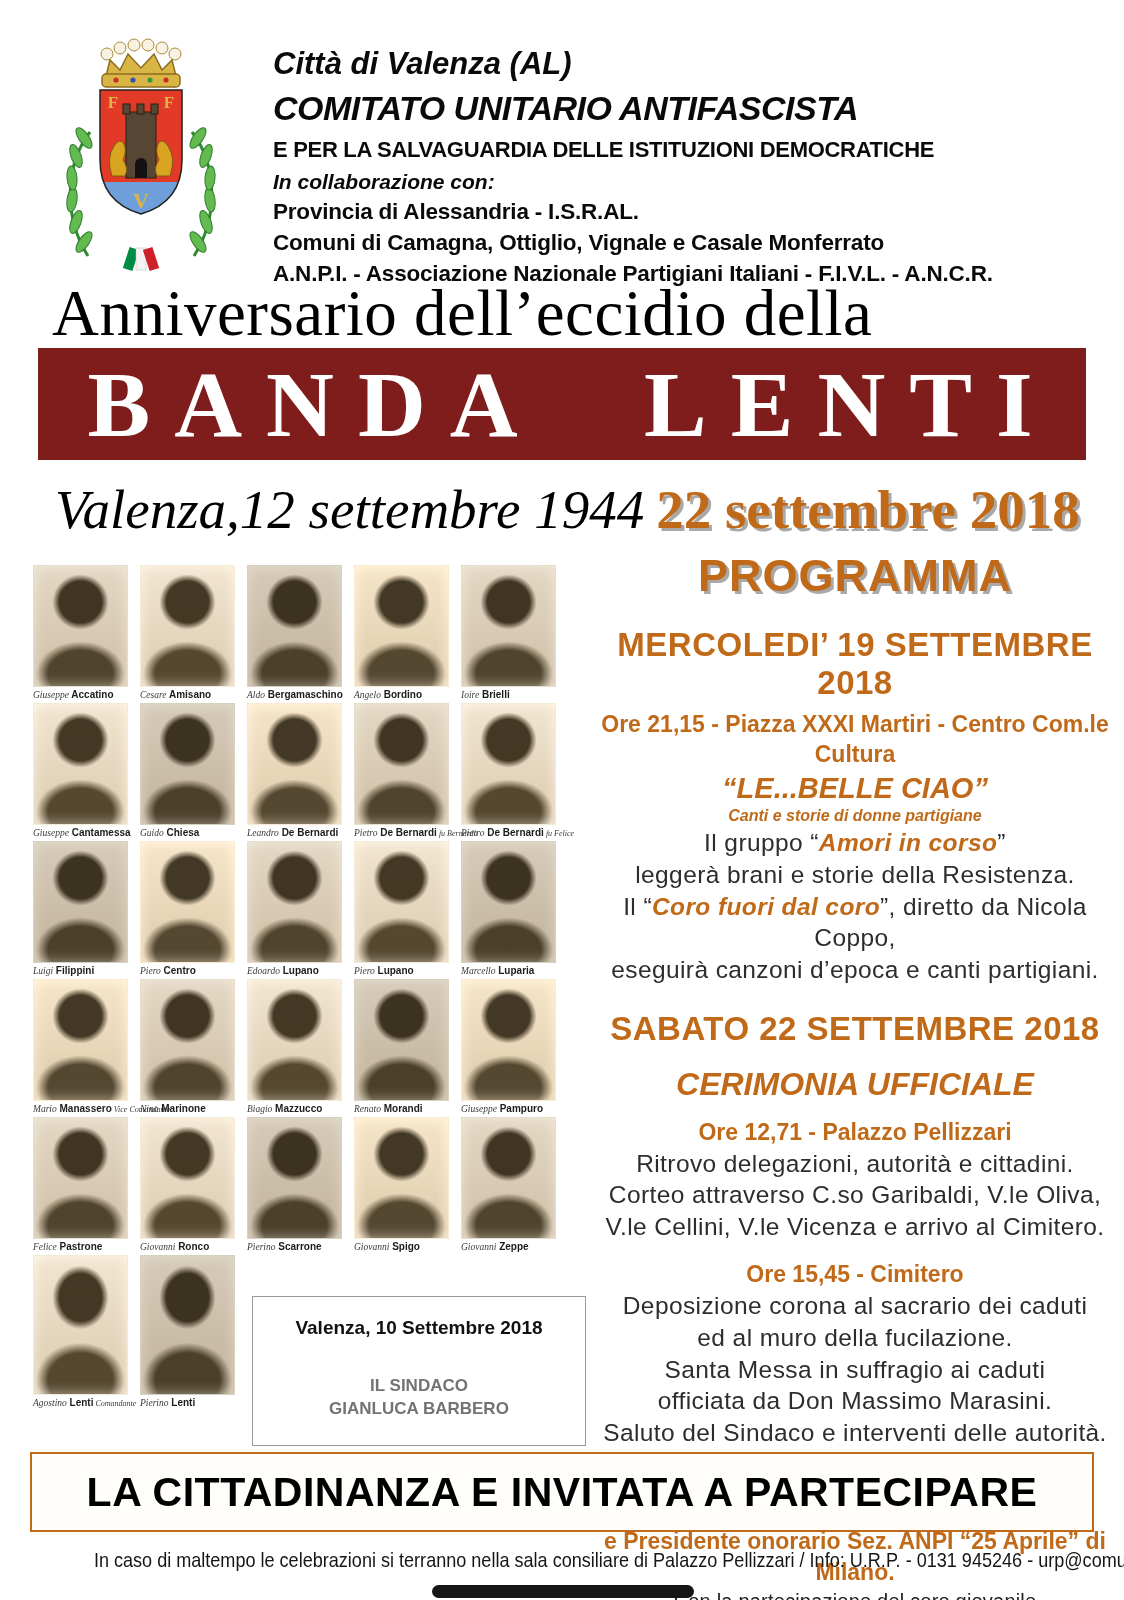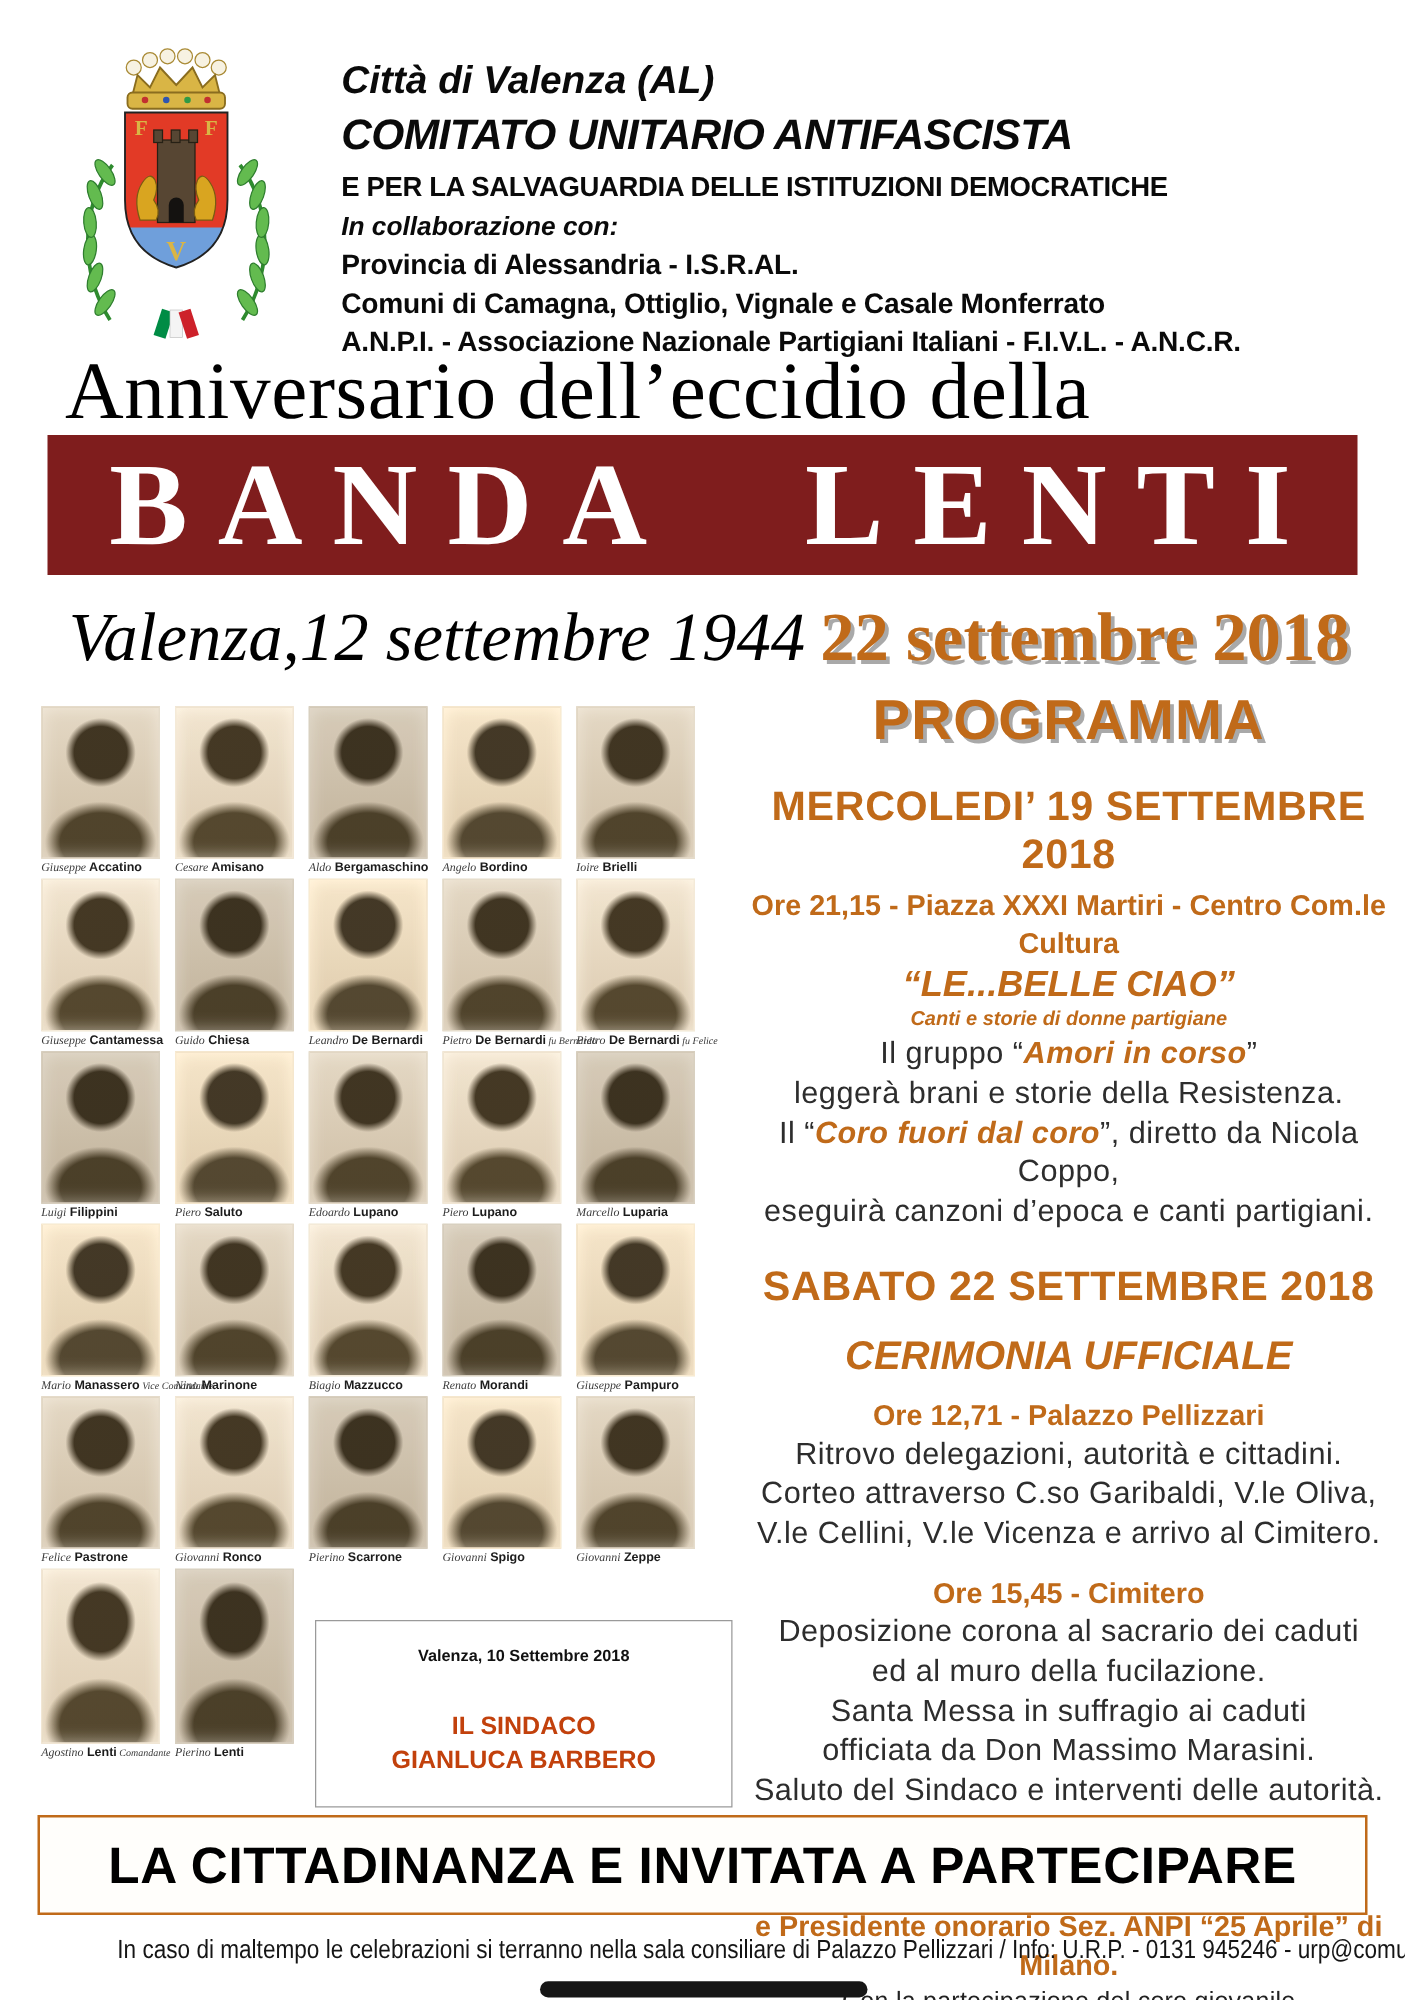--- a/index.html
+++ b/index.html
@@ -79,22 +79,22 @@
   .orange, .pline.ob, .pline.ob-sm, .pline.ob-md, .pline.obi-lg, .pline.obi,
   .pline.cerimonia, .seg-oi, .seg-ob, .prog-title, .sec-title, .date-new { color:#c06a19; }
   .seg-oi { font-weight:bold; font-style:italic; }
   .seg-ob { font-weight:bold; }
 
   
   .sign-box {
     position:absolute; left:252px; top:1296px; width:332px; height:148px;
     background:#ffffff; border:1px solid #9a9a9a; text-align:center;
   }
-  .sign-date { margin-top:20px; font-weight:bold; font-size:13px; color:#111; }
-  .sign-role { margin-top:36px; font-weight:bold; font-size:20px; color:#c2410c; line-height:1.35; }
+  .sign-date { margin-top:20px; font-weight:bold; font-size:19px; color:#111; }
+  .sign-role { margin-top:36px; font-weight:bold; font-size:17px; color:#737373; line-height:1.35; }
 
   
   .banner {
     position:absolute; left:30px; top:1452px; width:1060px; height:76px;
     border:2px solid #c06a19; display:flex; align-items:center; justify-content:center;
     background:#fffefb;
   }
   .banner-text { font-weight:bold; font-size:41px; letter-spacing:0.5px; white-space:nowrap; }
   .footer { position:absolute; left:0; top:1548px; width:1124px; text-align:center; }
   .footer-inner { display:inline-block; transform:scaleX(0.86); transform-origin:center; font-size:21px; color:#151515; white-space:nowrap; }
@@ -233,21 +233,21 @@
       <div class="vcell">
         <div class="photo p1"></div>
         <div class="vname"><span class="vfirst">Pietro</span><span class="vlast"> De Bernardi</span><span class="vnote"> fu Felice</span></div>
       </div>
       <div class="vcell">
         <div class="photo p2"></div>
         <div class="vname"><span class="vfirst">Luigi</span><span class="vlast"> Filippini</span></div>
       </div>
       <div class="vcell">
         <div class="photo p3"></div>
-        <div class="vname"><span class="vfirst">Piero</span><span class="vlast"> Saluto</span></div>
+        <div class="vname"><span class="vfirst">Piero</span><span class="vlast"> Centro</span></div>
       </div>
       <div class="vcell">
         <div class="photo p0"></div>
         <div class="vname"><span class="vfirst">Edoardo</span><span class="vlast"> Lupano</span></div>
       </div>
       <div class="vcell">
         <div class="photo p1"></div>
         <div class="vname"><span class="vfirst">Piero</span><span class="vlast"> Lupano</span></div>
       </div>
       <div class="vcell">

